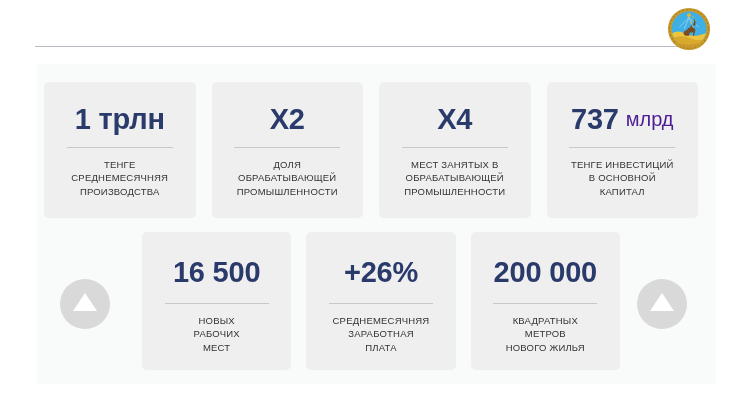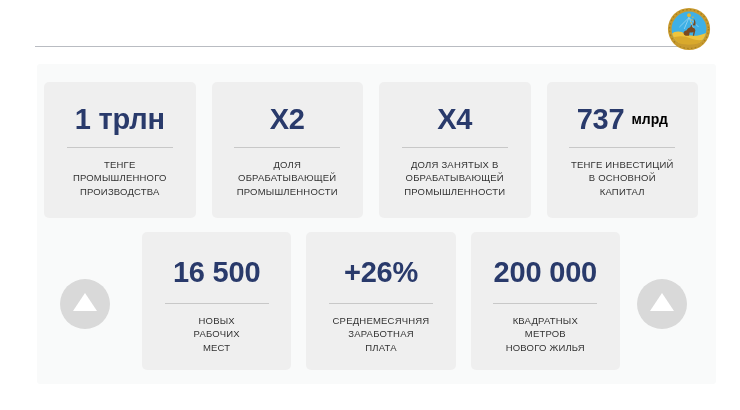--- a/index.html
+++ b/index.html
@@ -31,21 +31,21 @@
   }
   .stat-value-row{
     height:50px;display:flex;align-items:center;
   }
   .row2 .stat-value-row{height:56px;}
   .stat-value{
     font-size:29px;font-weight:700;color:#293a6b;letter-spacing:-0.2px;white-space:nowrap;
   }
   .stat-value.big{font-size:29px;}
   .stat-value-unit{
-    font-size:14px;font-weight:700;color:#000000;margin-left:7px;
+    font-size:20px;font-weight:400;color:#4c1d95;margin-left:7px;
   }
   .stat-value-unit:empty{display:none;}
   .card-divider{
     width:78%;height:1px;background:#c8c8c8;margin:3px 0 10px 0;flex:0 0 auto;
   }
   .stat-label{
     font-size:9.5px;line-height:1.4;color:#333333;text-align:center;
     white-space:pre-line;letter-spacing:.2px;
   }
   .nav-circle{
@@ -99,40 +99,40 @@
   </div>
 
   <div class="stats-row row1">
     <div class="stat-card">
       <div class="stat-value-row">
         <span class="stat-value">1 трлн</span>
 
       </div>
       <div class="card-divider"></div>
       <div class="stat-label">ТЕНГЕ
-ПРОМЫШЛЕННОГО
+СРЕДНЕМЕСЯЧНЯЯ
 ПРОИЗВОДСТВА</div>
     </div>
     <div class="stat-card">
       <div class="stat-value-row">
         <span class="stat-value">Х2</span>
 
       </div>
       <div class="card-divider"></div>
       <div class="stat-label">ДОЛЯ
 ОБРАБАТЫВАЮЩЕЙ
 ПРОМЫШЛЕННОСТИ</div>
     </div>
     <div class="stat-card">
       <div class="stat-value-row">
         <span class="stat-value">Х4</span>
 
       </div>
       <div class="card-divider"></div>
-      <div class="stat-label">ДОЛЯ ЗАНЯТЫХ В
+      <div class="stat-label">МЕСТ ЗАНЯТЫХ В
 ОБРАБАТЫВАЮЩЕЙ
 ПРОМЫШЛЕННОСТИ</div>
     </div>
     <div class="stat-card">
       <div class="stat-value-row">
         <span class="stat-value big">737</span>
         <span class="stat-value-unit">млрд</span>
       </div>
       <div class="card-divider"></div>
       <div class="stat-label">ТЕНГЕ ИНВЕСТИЦИЙ

